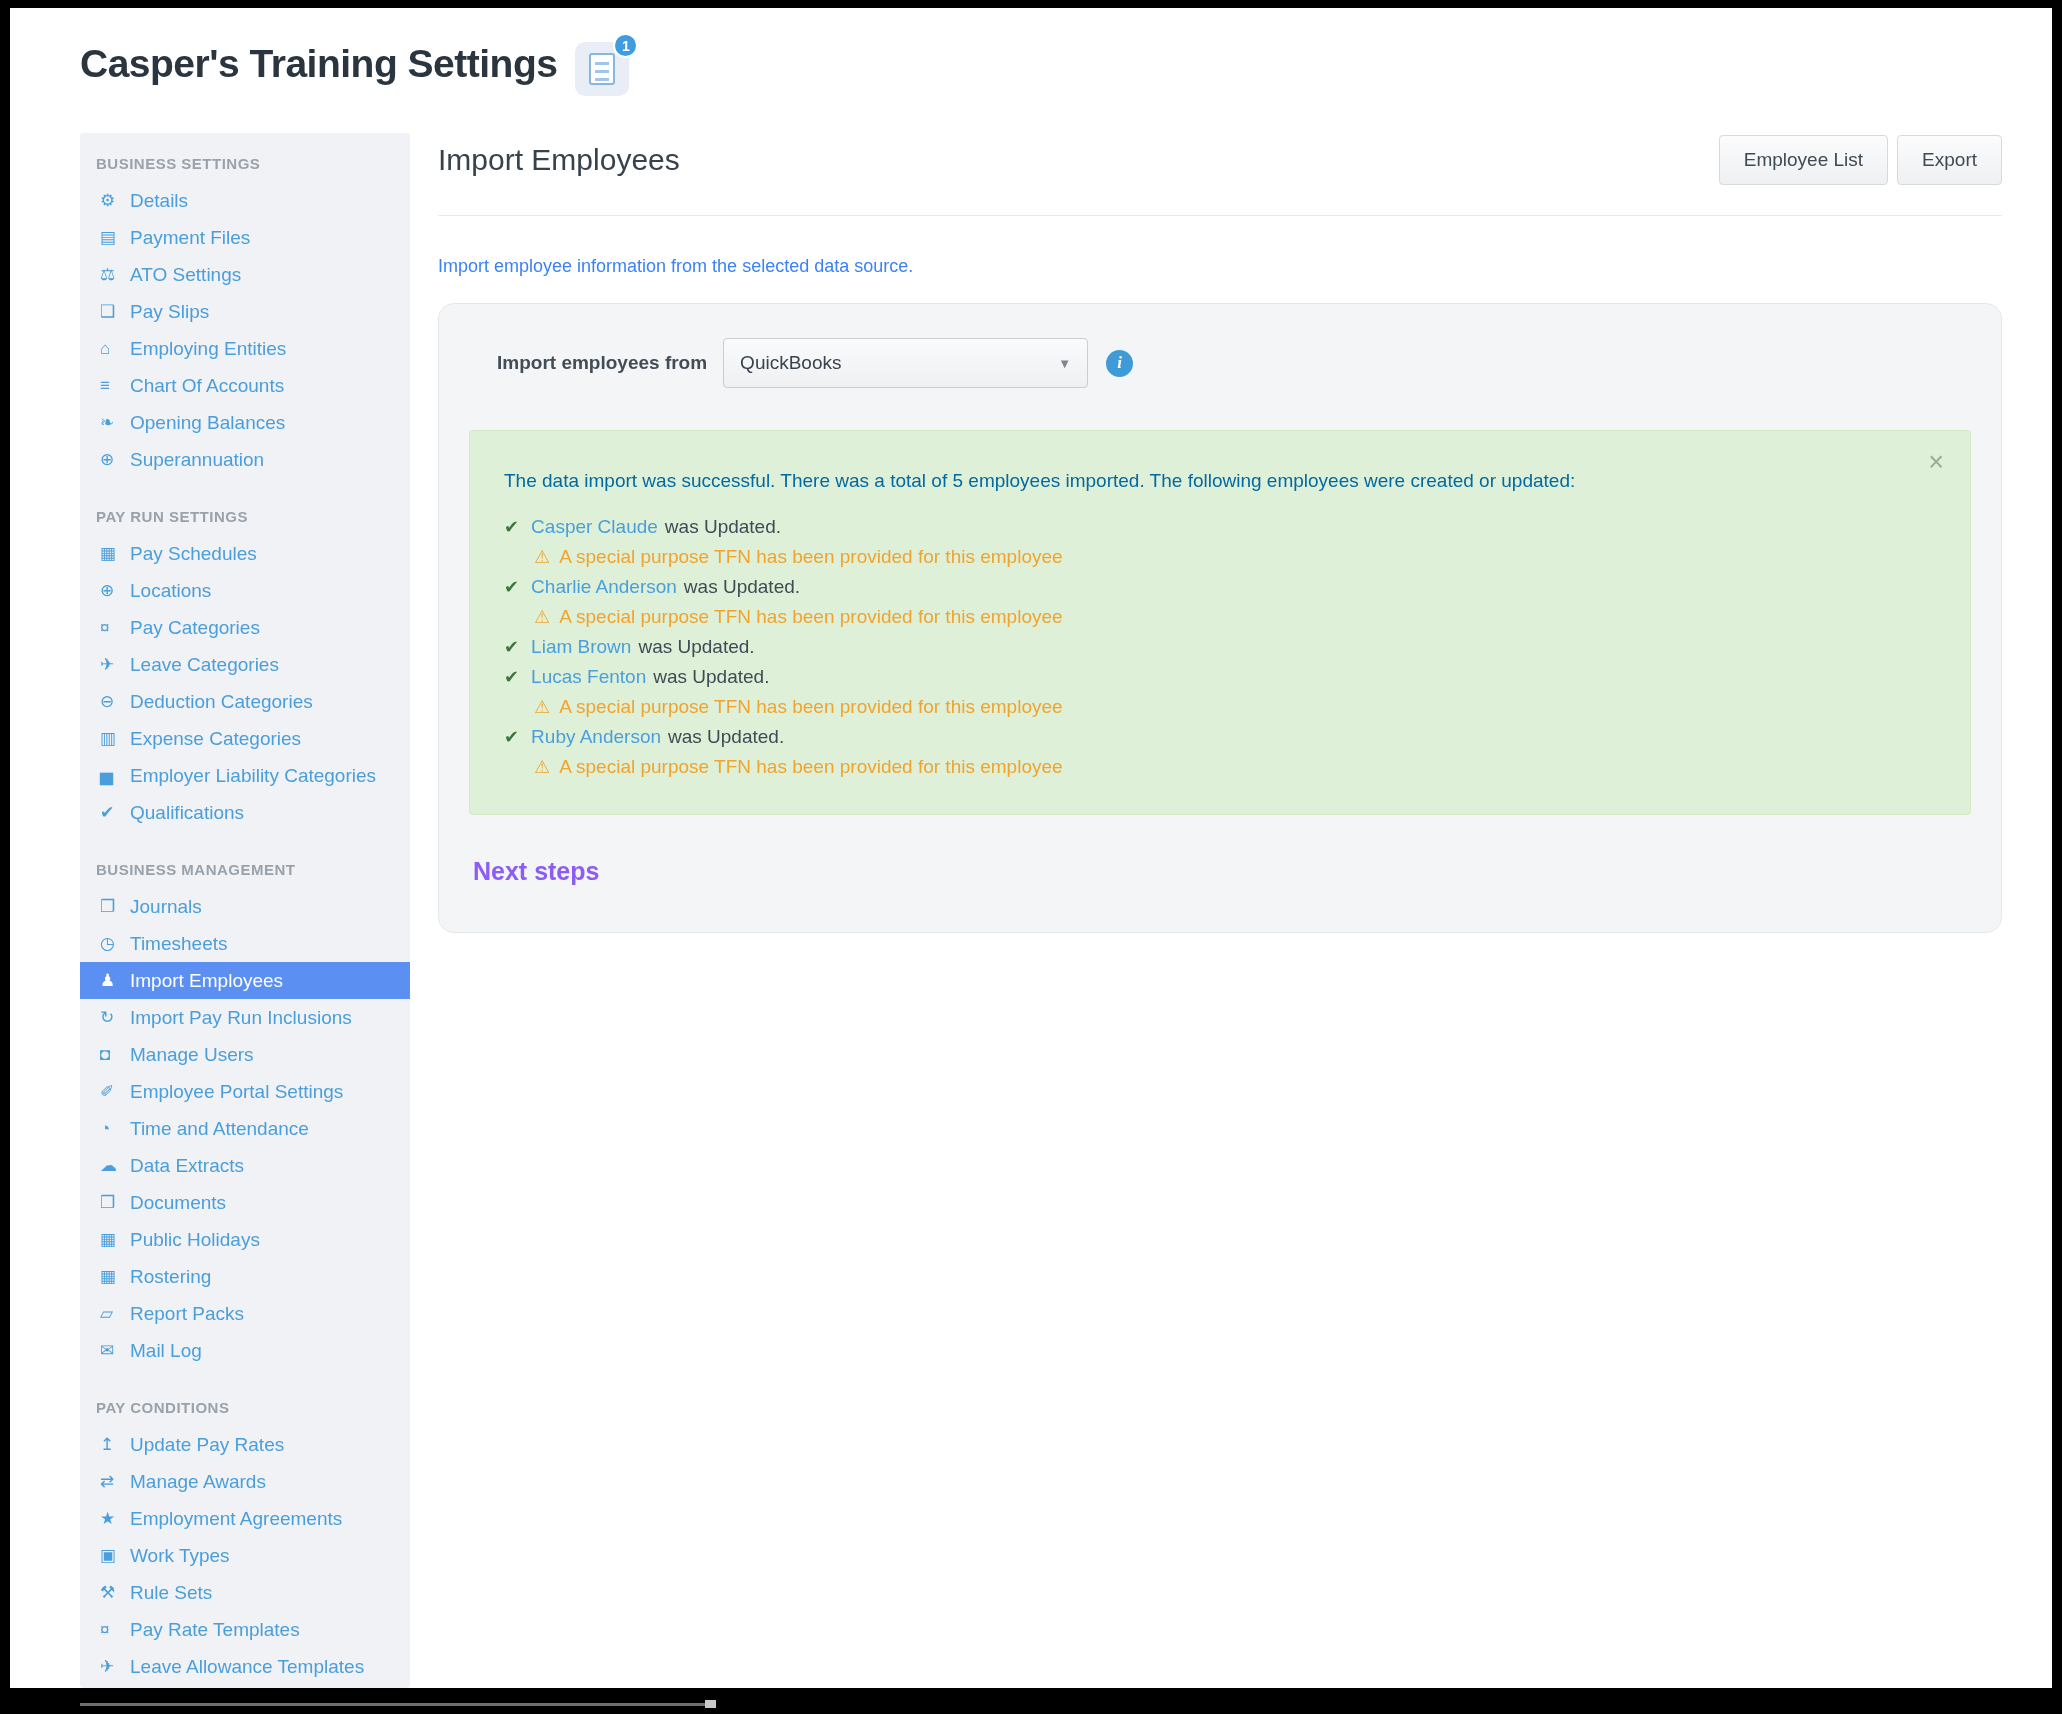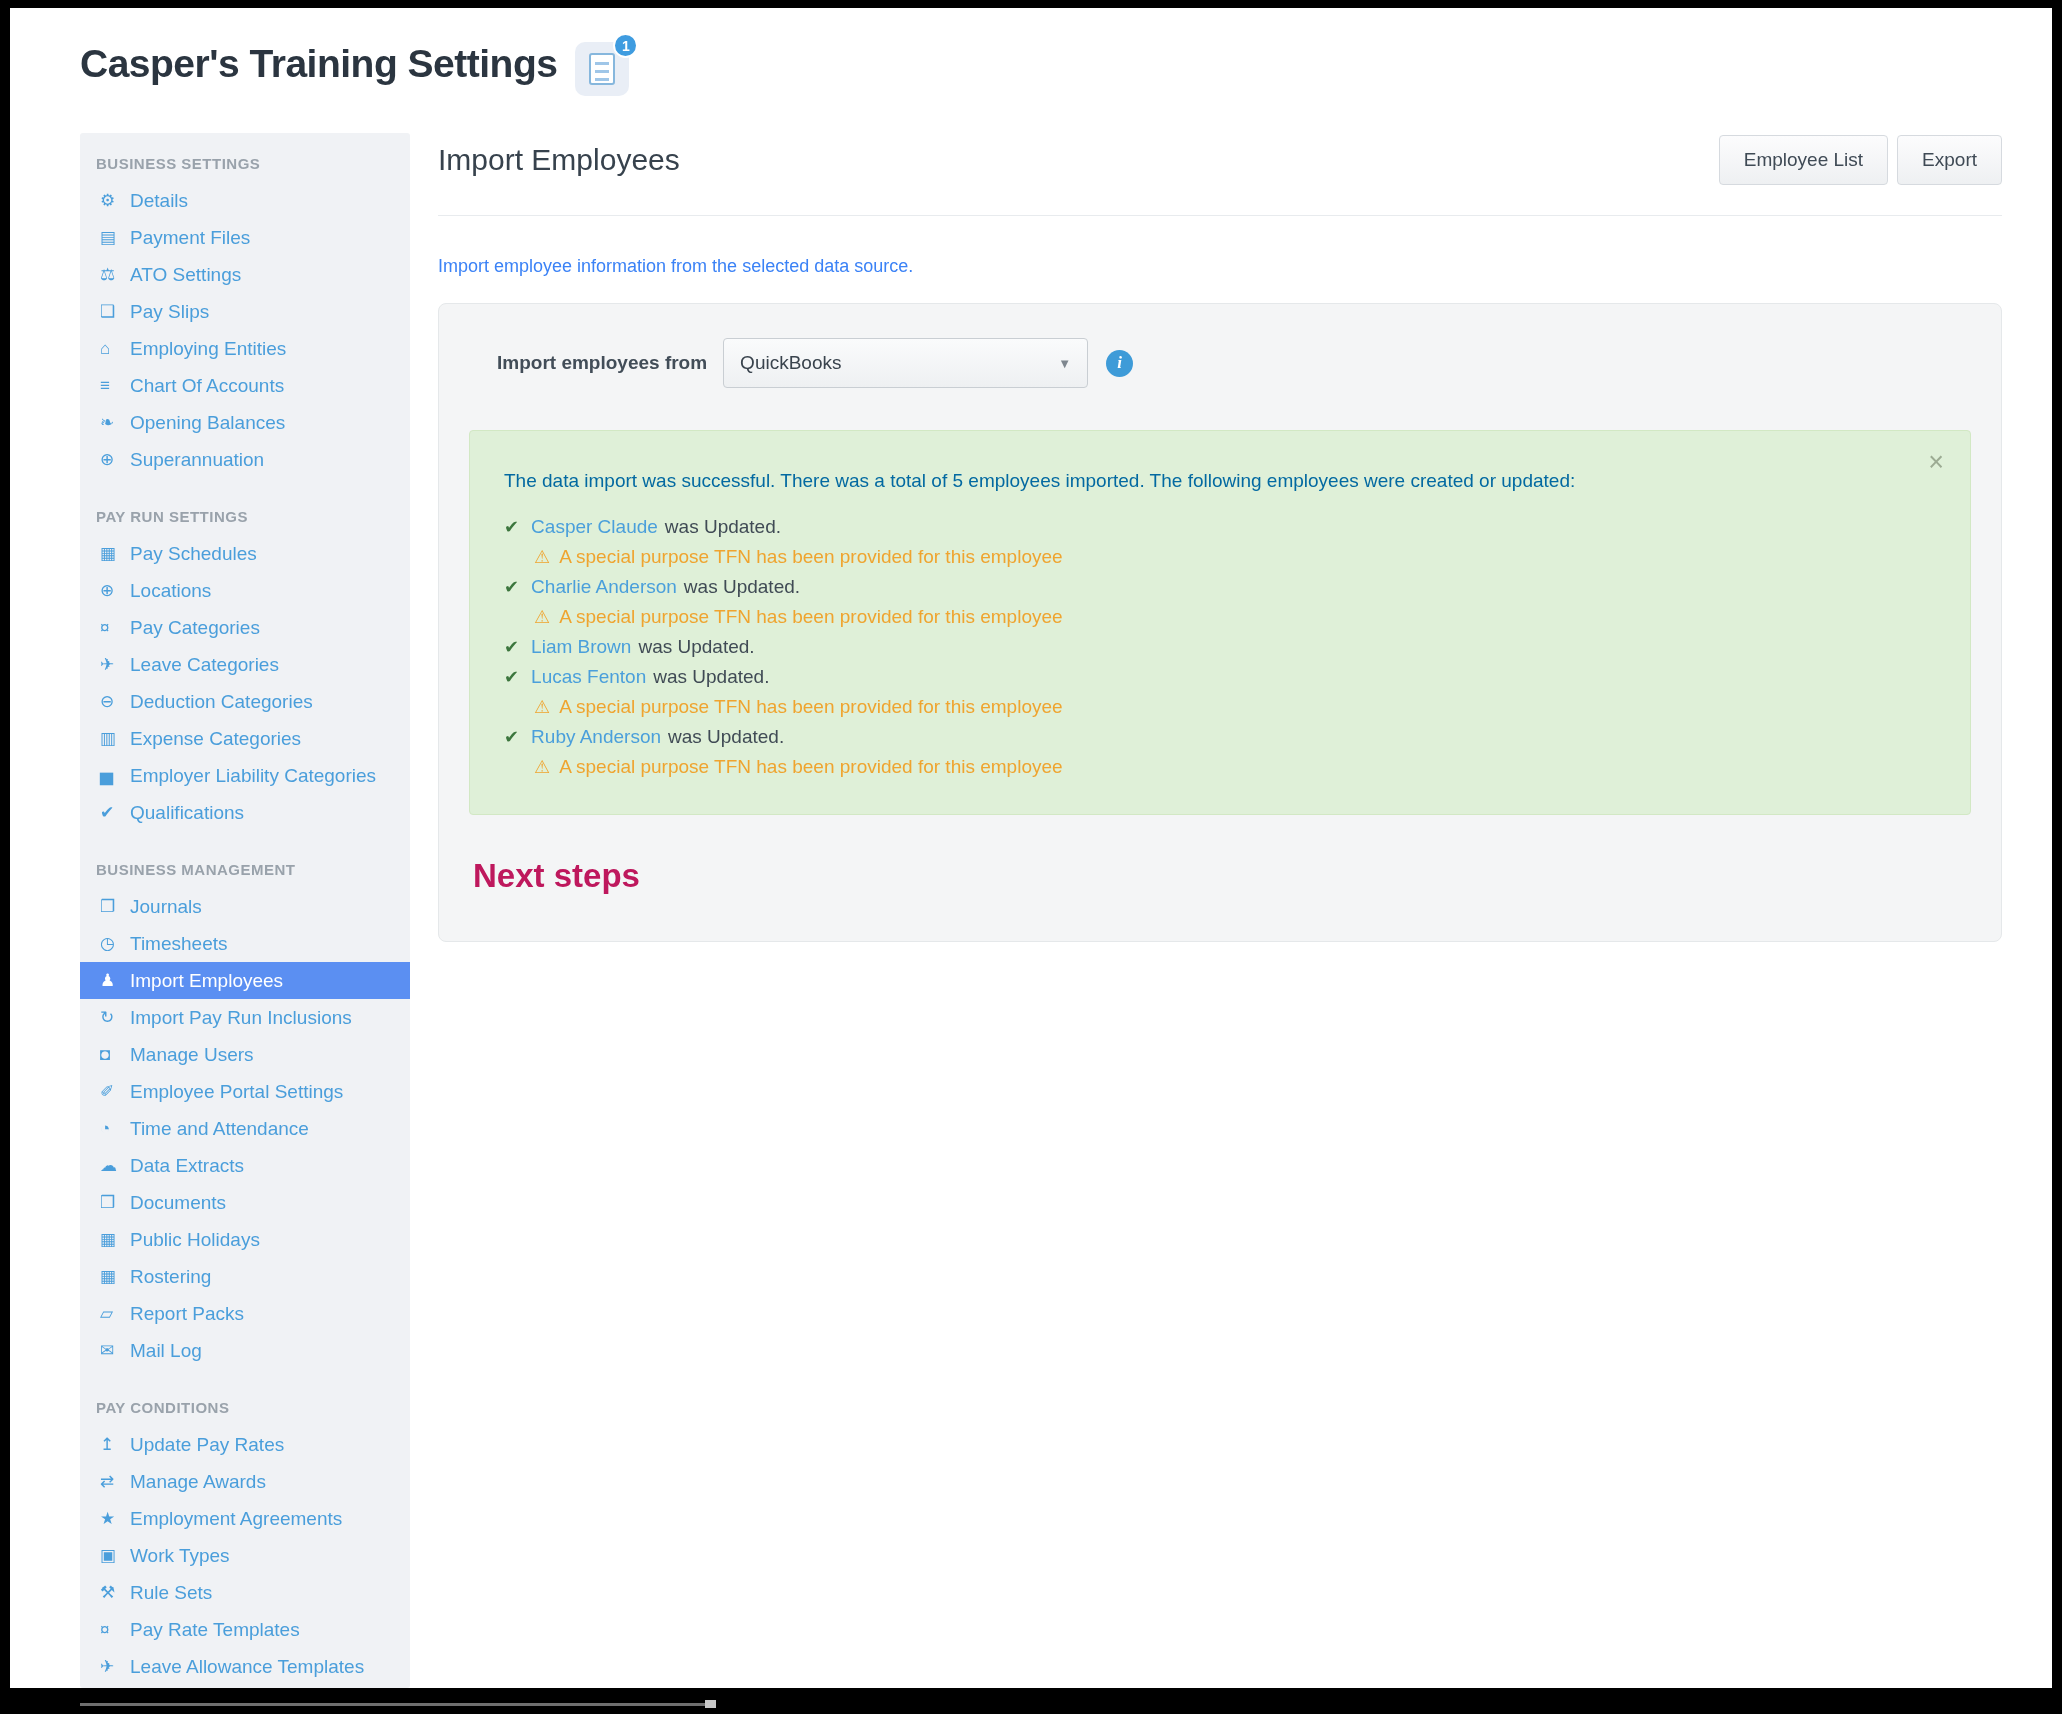--- a/index.html
+++ b/index.html
@@ -34,21 +34,21 @@
   
   .main { position:absolute; left:428px; right:50px; top:125px; }
   .main-head { display:flex; justify-content:space-between; align-items:center; min-height:54px; }
   .main-title { margin:0; font-size:30px; font-weight:500; color:#37424d; }
   .head-buttons { display:flex; }
   .btn { margin-left:9px; padding:13px 24px; font-size:19px; color:#3f4a55; font-family:inherit;
          background:linear-gradient(#fcfcfd,#eef0f2); border:1px solid #d6dadf; border-radius:4px; cursor:pointer; }
   .divider { height:1px; background:#e8ebee; margin-top:28px; }
   .intro { margin:40px 0 0; font-size:18px; color:#3b82f6; }
 
-  .panel { margin-top:26px; background:#f4f5f6; border:1px solid #e5e8ea; border-radius:8px;
+  .panel { margin-top:26px; background:#f4f5f6; border:1px solid #e5e8ea; border-radius:16px;
            padding:34px 30px 46px; }
   .form-row { display:flex; align-items:center; margin-left:28px; }
   .form-label { font-size:19px; font-weight:600; color:#424d58; margin-right:16px; }
   .select { width:365px; height:50px; background:linear-gradient(#fafbfc,#eef0f2); border:1px solid #c9ced3;
             border-radius:4px; display:flex; align-items:center; justify-content:space-between;
             padding:0 16px; font-size:19px; color:#39434d; cursor:pointer; }
   .caret { color:#7e878f; font-size:13px; }
   .info-icon { width:27px; height:27px; border-radius:50%; background:#3e9bd8; color:#fff;
                font-size:17px; font-weight:700; font-style:italic; font-family:"Liberation Serif", serif;
                display:flex; align-items:center; justify-content:center; margin-left:18px; cursor:pointer; }
@@ -58,21 +58,21 @@
   .close-x { position:absolute; top:18px; right:26px; font-size:27px; line-height:1; color:#9cab93; cursor:pointer; }
   .success-title { margin:0; font-size:25px; font-weight:600; color:#55a245; }
   .success-msg { margin:13px 0 0; font-size:19px; color:#0369a1; }
   .emp-list { margin-top:20px; }
   .emp-row { display:flex; align-items:baseline; font-size:19px; color:#404b55; line-height:29px; }
   .check { color:#3c763d; margin-right:12px; font-size:18px; }
   .emp-name { color:#4a9fdb; margin-right:7px; text-decoration:none; cursor:pointer; }
   .warn-row { display:flex; align-items:baseline; margin-left:30px; color:#efa42f; font-size:19px; line-height:29px; }
   .warn-icon { margin-right:9px; font-size:18px; }
 
-  .next-steps-title { margin:42px 0 0 4px; font-size:33px; font-weight:700; color:#be185d; }
+  .next-steps-title { margin:42px 0 0 4px; font-size:25px; font-weight:700; color:#8b5cf6; }
   .next-steps-list { margin:14px 0 0; padding-left:52px; font-size:19px; color:#333; }
   .next-steps-list li { margin-bottom:11px; }
   .next-link { color:#4a9fdb; text-decoration:none; cursor:pointer; }
 
   
   .clip-frag-1 { position:absolute; left:80px; bottom:8px; width:630px; height:3px; background:#6f6f6f; }
   .clip-frag-2 { position:absolute; left:705px; bottom:6px; width:11px; height:8px; background:#c9c9c9; }
 </style>
 </head>
 <body>

